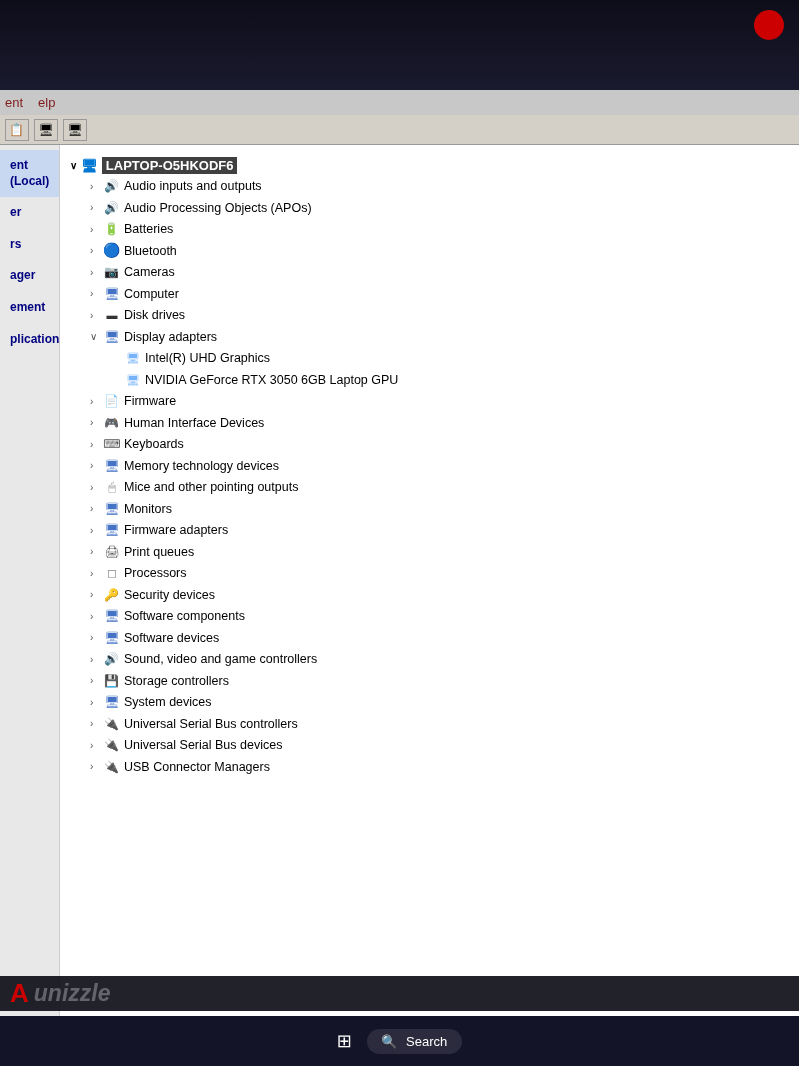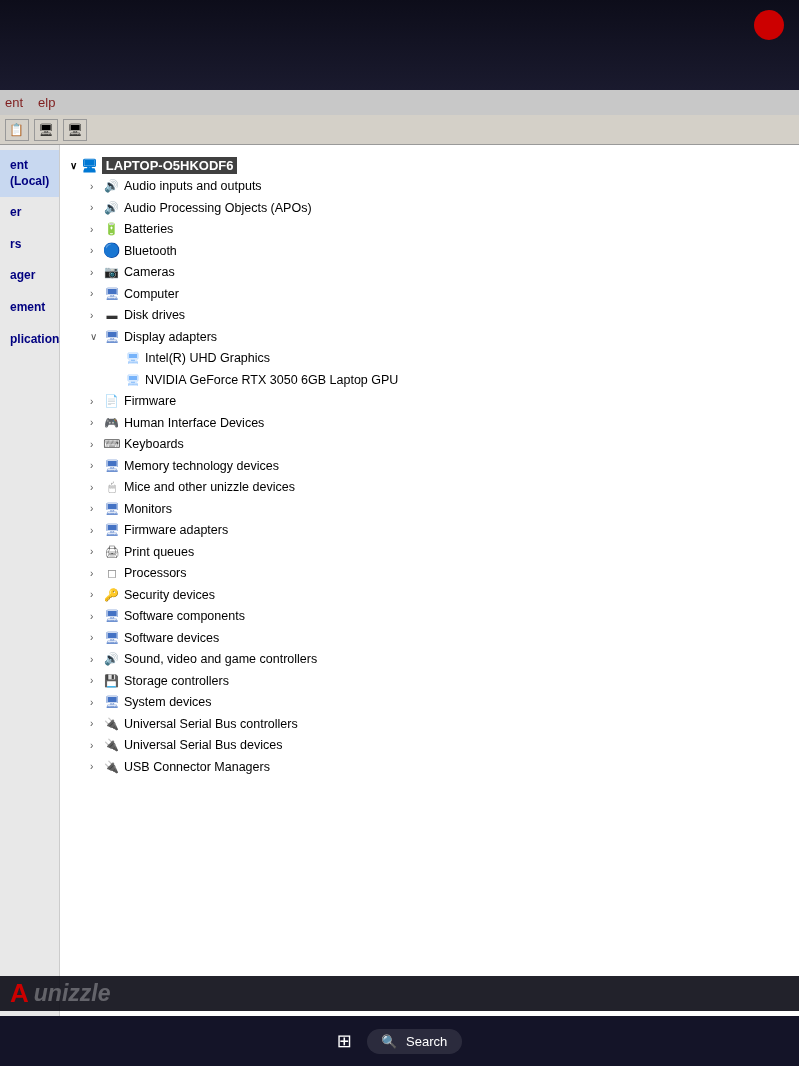--- a/index.html
+++ b/index.html
@@ -374,21 +374,21 @@
 
       <div class="tree-item">
         <span class="chevron">›</span>
         <span class="icon icon-memory">🖥</span>
         <span>Memory technology devices</span>
       </div>
 
       <div class="tree-item">
         <span class="chevron">›</span>
         <span class="icon icon-mouse">🖱</span>
-        <span>Mice and other unizzle devices</span>
+        <span>Mice and other pointing outputs</span>
       </div>
 
       <div class="tree-item">
         <span class="chevron">›</span>
         <span class="icon icon-monitor">🖥</span>
         <span>Monitors</span>
       </div>
 
       <div class="tree-item">
         <span class="chevron">›</span>

